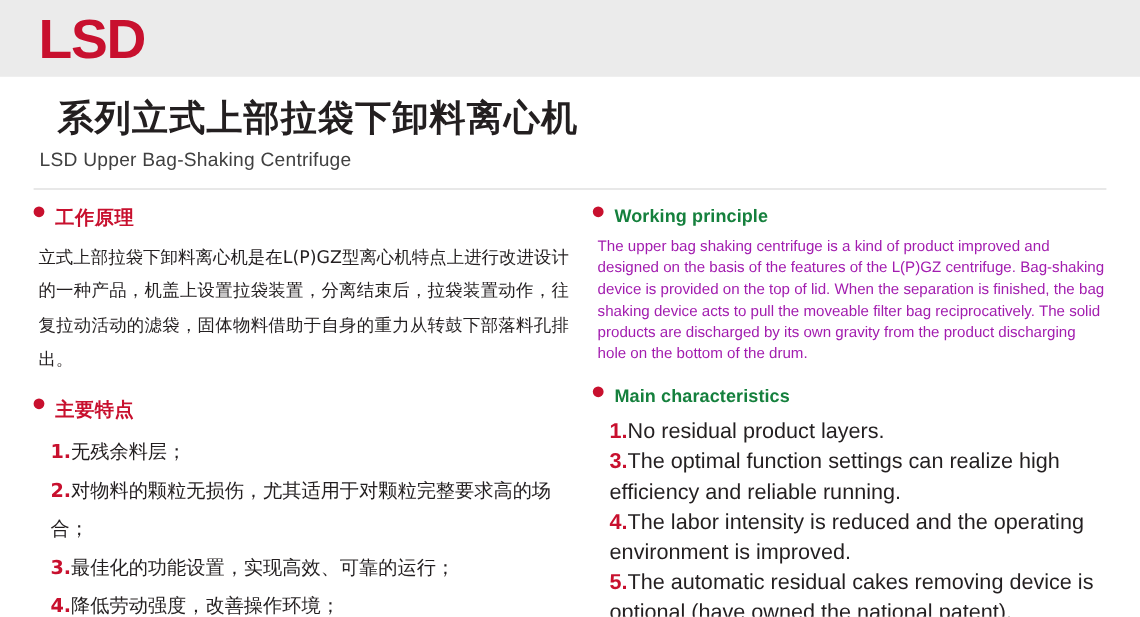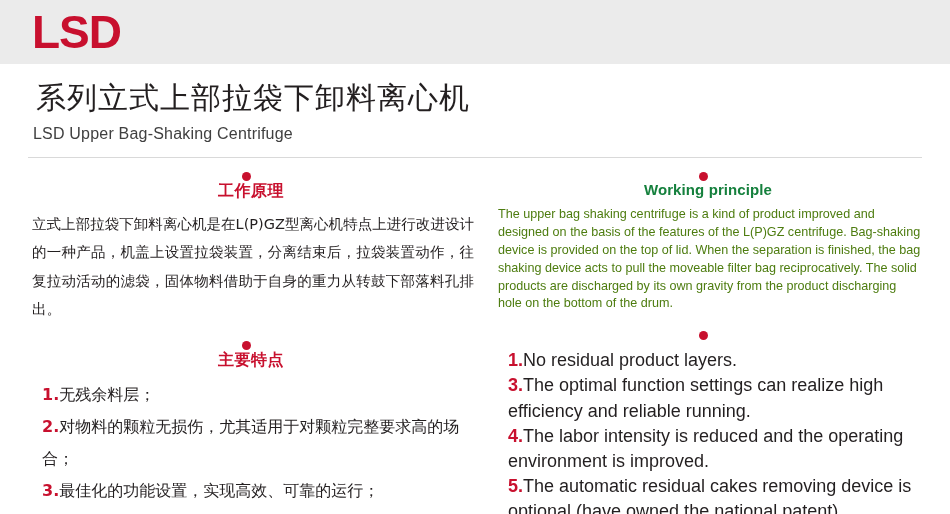--- a/index.html
+++ b/index.html
@@ -36,25 +36,25 @@
     font-family: "Liberation Sans", sans-serif;
     font-weight: bold;
     font-size: 46px;
     letter-spacing: -1px;
     color: #c8102e;
     line-height: 1;
     padding-left: 4px;
   }
   .title-zh {
     font-family: "DejaVu Sans", sans-serif;
-    font-weight: normal;
+    font-weight: bold;
     font-size: 30px;
     letter-spacing: 1px;
     color: #231f20;
-    margin: 14px 0 0 8px;
+    margin: 14px 0 0 20px;
   }
   .title-en {
     font-family: "Liberation Sans", sans-serif;
     font-size: 16px;
     color: #404040;
     margin: 6px 0 0 5px;
     letter-spacing: 0.2px;
   }
   .rule {
     height: 1px;
@@ -70,23 +70,21 @@
   .col {
     box-sizing: border-box;
   }
   .col-zh { width: 466px; padding-right: 20px; }
   .col-en { width: 428px; }
 
   .section { margin-bottom: 18px; }
 
   .sec-head {
     display: flex;
-    align-items: center;
     margin-bottom: 8px;
-    flex-direction: column;
   }
   .bullet {
     width: 9px;
     height: 9px;
     border-radius: 50%;
     background: #c8102e;
     margin-right: 9px;
     flex: 0 0 auto;
   }
   .sec-title-zh {
@@ -109,21 +107,21 @@
     font-size: 14.5px;
     line-height: 1.95;
     color: #231f20;
     margin-left: 4px;
     text-align: justify;
   }
   .body-en {
     font-family: "Liberation Sans", sans-serif;
     font-size: 12.6px;
     line-height: 1.42;
-    color: #4d7c0f;
+    color: #a21caf;
     margin-left: 4px;
     text-align: left;
   }
 
   ol.list-zh {
     list-style: none;
     margin: 0;
     padding: 0 0 0 14px;
   }
   ol.list-zh li {
@@ -195,20 +193,21 @@
         <div class="sec-head">
           <span class="bullet"></span>
           <span class="sec-title-en">Working principle</span>
         </div>
         <div class="body-en">The upper bag shaking centrifuge is a kind of product improved and designed on the basis of the features of the L(P)GZ centrifuge. Bag-shaking device is provided on the top of lid. When the separation is finished, the bag shaking device acts to pull the moveable filter bag reciprocatively. The solid products are discharged by its own gravity from the product discharging hole on the bottom of the drum.</div>
       </div>
 
       <div class="section">
         <div class="sec-head">
           <span class="bullet"></span>
+          <span class="sec-title-en">Main characteristics</span>
         </div>
         <ol class="list-en">
           <li><span class="num">1.</span><span>No residual product layers.</span></li>
           <li><span class="num">3.</span><span>The optimal function settings can realize high efficiency and reliable running.</span></li>
           <li><span class="num">4.</span><span>The labor intensity is reduced and the operating environment is improved.</span></li>
           <li><span class="num">5.</span><span>The automatic residual cakes removing device is optional (have owned the national patent).</span></li>
         </ol>
       </div>
 
     </div>

